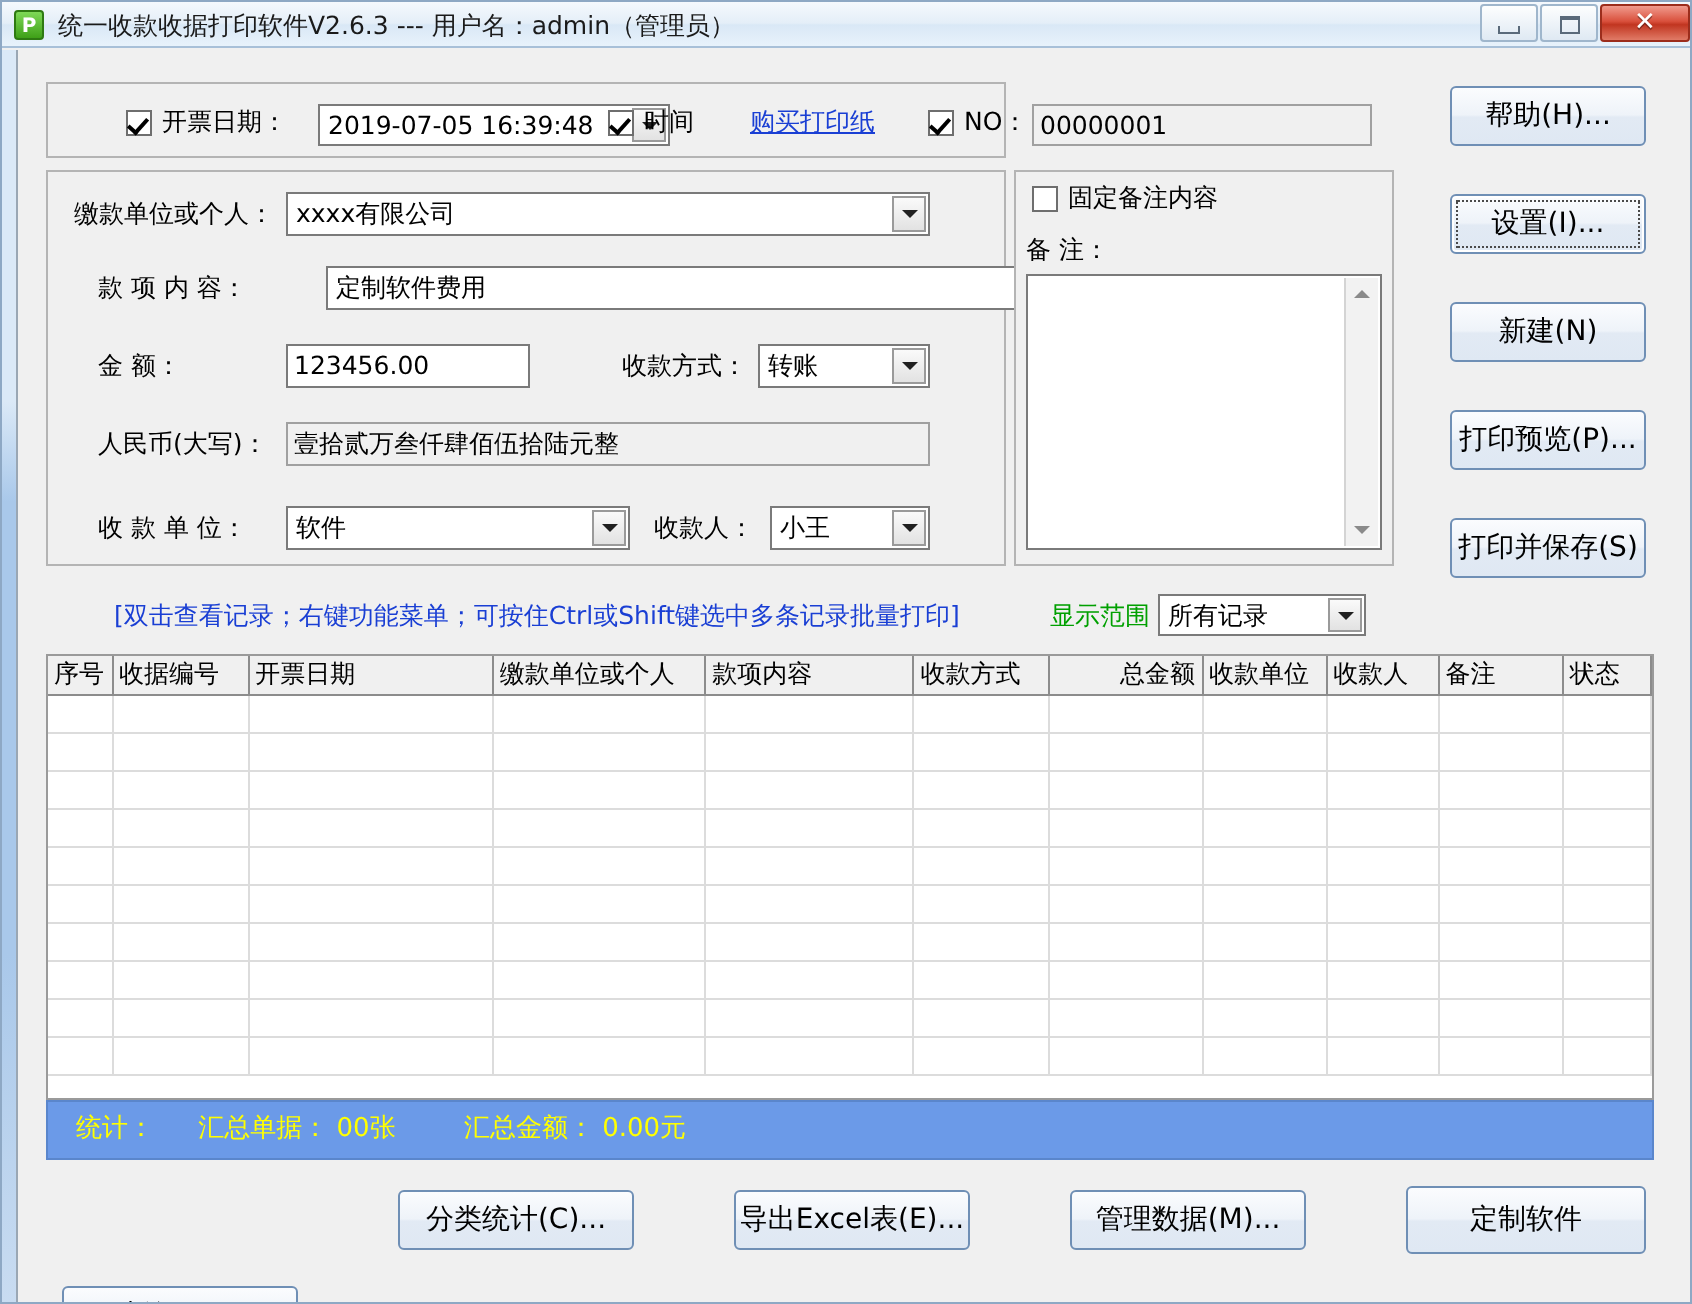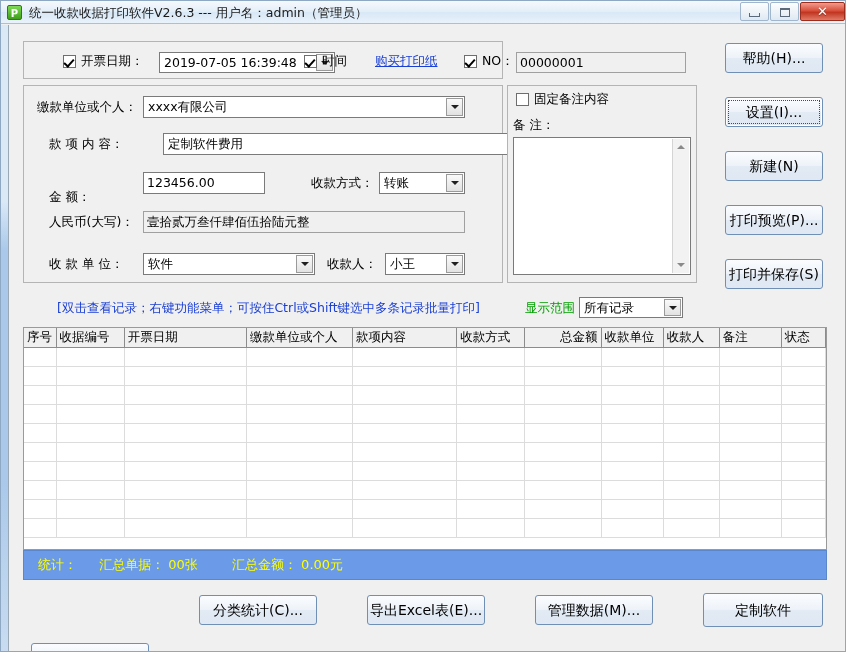--- a/index.html
+++ b/index.html
@@ -345,21 +345,21 @@
     <span class="cval">xxxx有限公司</span>
     <span class="arrowbox"></span>
   </div>
 
   <div class="lbl" style="left:48px; top:135px;">款 项 内 容：</div>
   <div class="combo" style="left:142px; top:132px; width:388px; height:22px;margin-left:20px;">
     <span class="cval">定制软件费用</span>
     <span class="arrowbox"></span>
   </div>
 
-  <div class="lbl" style="left:48px; top:174px;margin-top:14px;">金        额：</div>
+  <div class="lbl" style="left:48px; top:174px;">金        额：</div>
   <div class="tbox" style="left:142px; top:171px; width:122px; height:22px;">123456.00</div>
 
   <div class="lbl" style="left:310px; top:174px;">收款方式：</div>
   <div class="combo" style="left:378px; top:171px; width:86px; height:22px;">
     <span class="cval">转账</span>
     <span class="arrowbox"></span>
   </div>
 
   <div class="lbl" style="left:48px; top:213px;">人民币(大写)：</div>
   <div class="tbox ro" style="left:142px; top:210px; width:322px; height:22px;">壹拾贰万叁仟肆佰伍拾陆元整</div>

